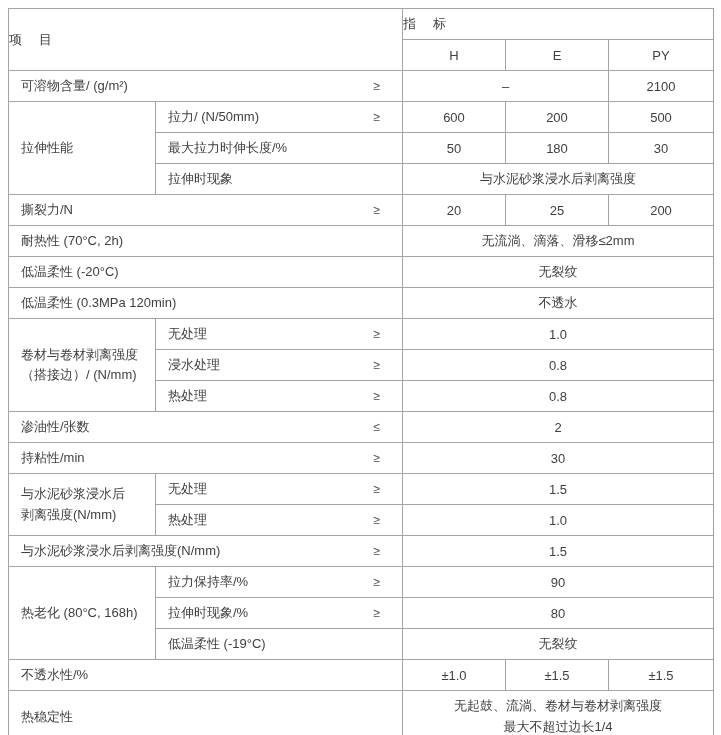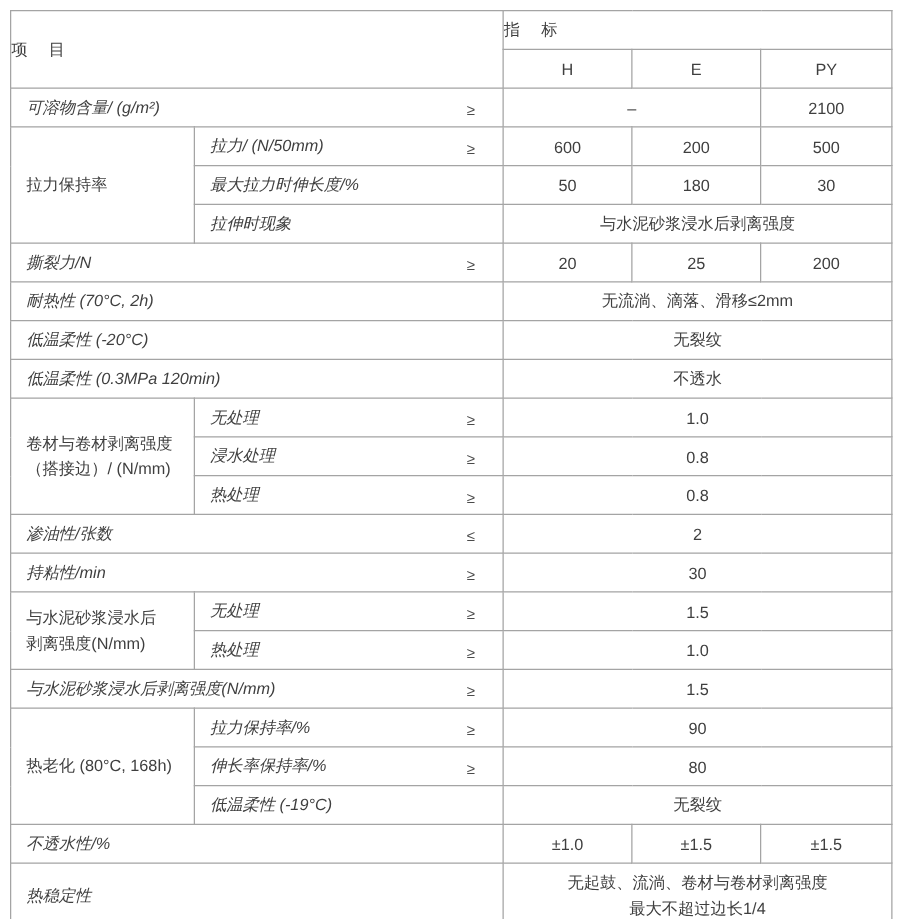--- a/index.html
+++ b/index.html
@@ -34,23 +34,22 @@
   }
   td.gradecell {
     text-align: center;
   }
   td.val {
     text-align: center;
   }
   .lblwrap {
     display: flex;
     justify-content: space-between;
-    align-items: flex-end;
+    align-items: center;
     padding: 0 22px 0 12px;
-    font-style: italic;
   }
   .sym {
     font-size: 12px;
     color: #4a4a4a;
   }
   td.grp {
     padding-left: 12px;
     line-height: 1.55;
   }
   tr.tall td {
@@ -90,21 +89,21 @@
       <div class="lblwrap">
         <span>可溶物含量/ (g/m²)</span>
         <span class="sym">≥</span>
       </div>
     </td>
     <td colspan="2" class="val">–</td>
     <td class="val">2100</td>
   </tr>
 
   <tr>
-    <td rowspan="3" class="grp">拉力保持率</td>
+    <td rowspan="3" class="grp">拉伸性能</td>
     <td>
       <div class="lblwrap">
         <span>拉力/ (N/50mm)</span>
         <span class="sym">≥</span>
       </div>
     </td>
     <td class="val">600</td>
     <td class="val">200</td>
     <td class="val">500</td>
   </tr>
@@ -257,21 +256,21 @@
       <div class="lblwrap">
         <span>拉力保持率/%</span>
         <span class="sym">≥</span>
       </div>
     </td>
     <td colspan="3" class="val">90</td>
   </tr>
   <tr>
     <td>
       <div class="lblwrap">
-        <span>伸长率保持率/%</span>
+        <span>拉伸时现象/%</span>
         <span class="sym">≥</span>
       </div>
     </td>
     <td colspan="3" class="val">80</td>
   </tr>
   <tr>
     <td>
       <div class="lblwrap">
         <span>低温柔性 (-19°C)</span>
       </div>

